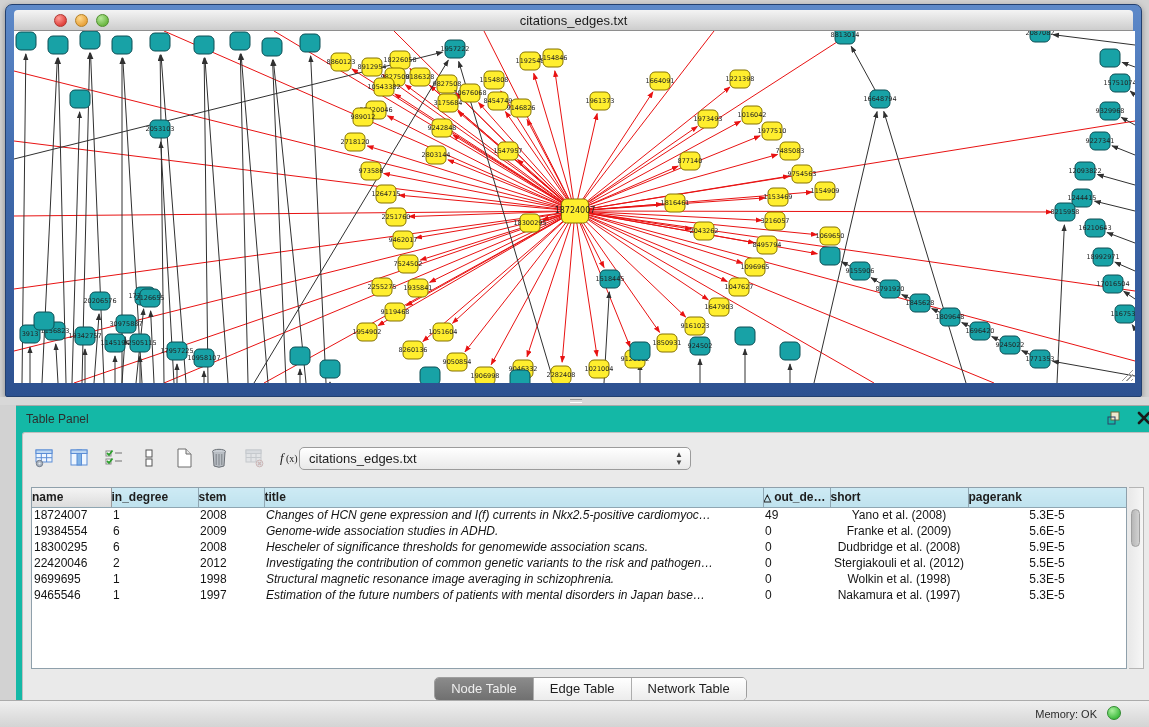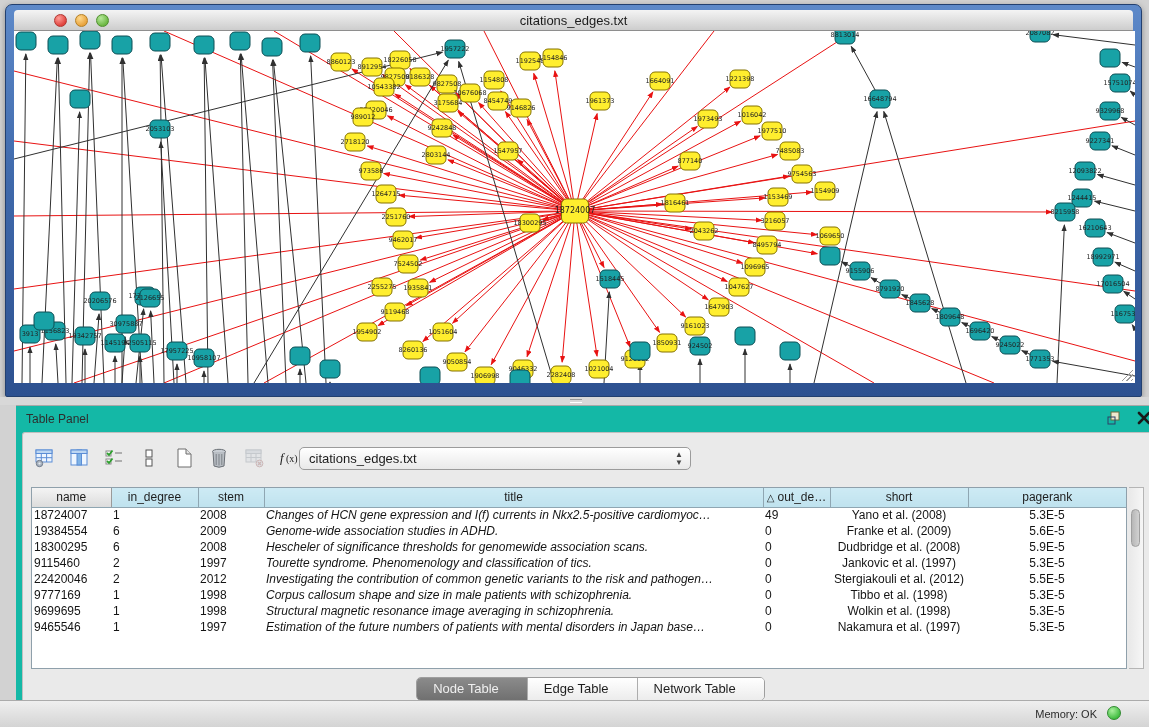--- a/index.html
+++ b/index.html
@@ -47,21 +47,21 @@
   .tbtn.disabled { opacity:.45; }
   .combo { position:absolute; left:276px; top:14px; width:392px; height:23px;
     background:linear-gradient(180deg,#ffffff,#e9e9e9); border:1px solid #9b9b9b; border-radius:5px;
     font-size:13px; color:#1c1c1c; line-height:21px; padding-left:9px; }
   .combo .stepper { position:absolute; right:7px; top:3px; font-size:8px; line-height:8px; color:#444; text-align:center; }
 
   
   .tbl-wrap { position:absolute; left:8px; top:54px; width:1096px; height:182px;
     background:#fff; border:1px solid #8fa0ab; }
   table.grid { border-collapse:collapse; table-layout:fixed; width:1094px; font-size:12px; }
-  table.grid th { height:19px; font-weight:normal; color:#1d1d1d; text-align:center;
+  table.grid th { height:19px; font-weight:bold; color:#1d1d1d; text-align:left;
     border-right:1px solid #8fa6b2; border-bottom:1px solid #8fa6b2;
     background:linear-gradient(180deg,#cdeaf4,#bfe2ee); overflow:hidden; white-space:nowrap; }
   table.grid th.hdr-name { background:linear-gradient(180deg,#f4f4f4,#dcdcdc); border-right:1px solid #9a9a9a; }
   table.grid th:last-child { border-right:none; }
   table.grid td { height:16px; color:#141414; white-space:nowrap; overflow:hidden; padding:0 2px; }
   td.a-name  { padding-left:4px; }
   td.a-ind   { padding-left:16px; }
   td.a-year  { padding-left:2px; }
   td.a-title { padding-left:4px;font-style:italic; }
   td.a-out   { padding-left:6px; }
@@ -71,21 +71,21 @@
   
   .vscroll { position:absolute; left:1106px; top:54px; width:15px; height:182px;
     background:linear-gradient(90deg,#e9e9e9,#f6f6f6); border:1px solid #b5b5b5; border-left:none; }
   .vthumb { position:absolute; left:2px; top:21px; width:9px; height:38px; border-radius:5px;
     background:linear-gradient(90deg,#b7b7b7,#d2d2d2); border:1px solid #9f9f9f; }
 
   
   .tabs { position:absolute; left:0; right:0; top:244px; display:flex; justify-content:center; }
   .seg { display:flex; border:1px solid #9e9e9e; border-radius:5px; overflow:hidden;
     box-shadow:0 1px 1px rgba(255,255,255,.8), inset 0 1px 0 rgba(255,255,255,.6); }
-  .seg button { font-family:"Liberation Sans",sans-serif; font-size:13px; padding:3px 28px 4px 16px;
+  .seg button { font-family:"Liberation Sans",sans-serif; font-size:13px; padding:3px 16px 4px 16px;
     border:none; border-right:1px solid #adadad; background:linear-gradient(180deg,#ffffff,#ececec);
     color:#1e1e1e; cursor:default; }
   .seg button:last-child { border-right:none; }
   .seg button.sel { background:linear-gradient(180deg,#8b8b8b,#707070); color:#efefef; }
 
   
   .status-bar { position:absolute; left:0; top:700px; width:1149px; height:27px;
     background:linear-gradient(180deg,#efefef,#d4d4d4); border-top:1px solid #ababab; }
   .mem-label { position:absolute; right:52px; top:7px; font-size:11px; color:#2b2b2b; }
   .mem-led { position:absolute; right:28px; top:5px; width:14px; height:14px; border-radius:50%;
@@ -835,45 +835,27 @@
             <tr>
               <td class="a-name">18300295</td>
               <td class="a-ind">6</td>
               <td class="a-year">2008</td>
               <td class="a-title">Hescheler of significance thresholds for genomewide association scans.</td>
               <td class="a-out">0</td>
               <td class="a-mid">Dudbridge et al. (2008)</td>
               <td class="a-mid">5.9E-5</td>
             </tr>
             <tr>
-              <td class="a-name">9115460</td>
-              <td class="a-ind">2</td>
-              <td class="a-year">1997</td>
-              <td class="a-title">Tourette syndrome. Phenomenology and classification of tics.</td>
-              <td class="a-out">0</td>
-              <td class="a-mid">Jankovic et al. (1997)</td>
-              <td class="a-mid">5.3E-5</td>
-            </tr>
-            <tr>
               <td class="a-name">22420046</td>
               <td class="a-ind">2</td>
               <td class="a-year">2012</td>
               <td class="a-title">Investigating the contribution of common genetic variants to the risk and pathogen…</td>
               <td class="a-out">0</td>
               <td class="a-mid">Stergiakouli et al. (2012)</td>
               <td class="a-mid">5.5E-5</td>
-            </tr>
-            <tr>
-              <td class="a-name">9777169</td>
-              <td class="a-ind">1</td>
-              <td class="a-year">1998</td>
-              <td class="a-title">Corpus callosum shape and size in male patients with schizophrenia.</td>
-              <td class="a-out">0</td>
-              <td class="a-mid">Tibbo et al. (1998)</td>
-              <td class="a-mid">5.3E-5</td>
             </tr>
             <tr>
               <td class="a-name">9699695</td>
               <td class="a-ind">1</td>
               <td class="a-year">1998</td>
               <td class="a-title">Structural magnetic resonance image averaging in schizophrenia.</td>
               <td class="a-out">0</td>
               <td class="a-mid">Wolkin et al. (1998)</td>
               <td class="a-mid">5.3E-5</td>
             </tr>

